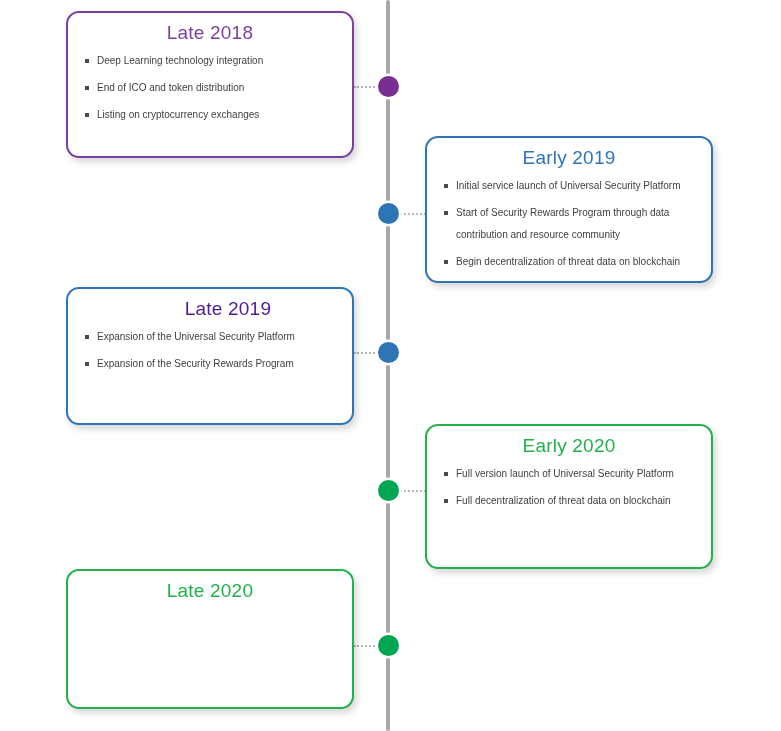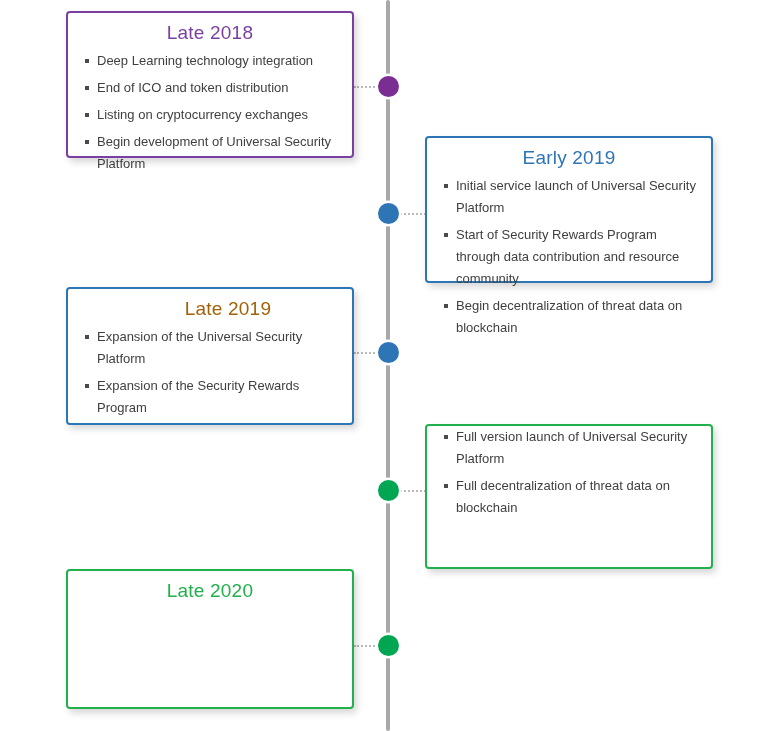--- a/index.html
+++ b/index.html
@@ -47,40 +47,40 @@
     border-top: 2px dotted #b9b9b9;
   }
 
   
   .card {
     position: absolute;
     box-sizing: border-box;
     background: #ffffff;
     border-style: solid;
     border-width: 2px;
-    border-radius: 4px;
+    border-radius: 13px;
     box-shadow: 3px 4px 7px rgba(0,0,0,0.16);
   }
   .card-title {
     text-align: center;
     font-size: 19px;
     font-weight: normal;
     letter-spacing: 0.2px;
     margin: 0;
     padding: 9px 0 6px 0;
   }
   .card-list {
     list-style: none;
     margin: 0;
     padding: 0 10px 0 16px;
   }
   .card-list li {
     position: relative;
     color: #3f3f3f;
-    font-size: 13px;
+    font-size: 10px;
     line-height: 22px;
     padding-left: 13px;
     margin-bottom: 5px;
     white-space: normal;
   }
   .card-list li .bullet {
     position: absolute;
     left: 1px;
     top: 9px;
     width: 3.5px;
@@ -99,45 +99,45 @@
 
   <div id="milestones">
       <div class="connector" style="left: 354px; top: 86px; width: 28px; border-top-color: rgb(185, 185, 185);"></div>
       <div class="dot" style="left: 378px; top: 76px; background: rgb(122, 45, 147);"></div>
       <div class="card" style="left: 66px; top: 11px; width: 288px; height: 147px; border-color: rgb(123, 63, 160);">
         <div class="card-title" style="color: rgb(123, 63, 160);">Late 2018</div>
         <ul class="card-list">
           <li><span class="bullet"></span><span style="color: rgb(63, 63, 63);">Deep Learning technology integration</span></li>
           <li><span class="bullet"></span><span style="color: rgb(63, 63, 63);">End of ICO and token distribution</span></li>
           <li><span class="bullet"></span><span style="color: rgb(63, 63, 63);">Listing on cryptocurrency exchanges</span></li>
-          <li><span class="bullet"></span><span style="color: rgb(63, 63, 63);">Begin development of Universal Security Platform</span></li>
         </ul>
       </div>
       <div class="connector" style="left: 396px; top: 213px; width: 30px; border-top-color: rgb(185, 185, 185);"></div>
       <div class="dot" style="left: 378px; top: 203px; background: rgb(46, 117, 182);"></div>
       <div class="card" style="left: 425px; top: 136px; width: 288px; height: 147px; border-color: rgb(46, 117, 182);">
         <div class="card-title" style="color: rgb(46, 117, 182);">Early 2019</div>
         <ul class="card-list">
           <li><span class="bullet"></span><span style="color: rgb(63, 63, 63);">Initial service launch of Universal Security Platform</span></li>
           <li><span class="bullet"></span><span style="color: rgb(63, 63, 63);">Start of Security Rewards Program through data contribution and resource community</span></li>
           <li><span class="bullet"></span><span style="color: rgb(63, 63, 63);">Begin decentralization of threat data on blockchain</span></li>
         </ul>
       </div>
       <div class="connector" style="left: 354px; top: 352px; width: 28px; border-top-color: rgb(185, 185, 185);"></div>
       <div class="dot" style="left: 378px; top: 342px; background: rgb(46, 117, 182);"></div>
       <div class="card" style="left: 66px; top: 287px; width: 288px; height: 138px; border-color: rgb(46, 117, 182);">
-        <div class="card-title" style="color: #a16207; padding-left: 36px;">Late 2019</div>
+        <div class="card-title" style="color: #4c1d95; padding-left: 36px;">Late 2019</div>
         <ul class="card-list">
           <li><span class="bullet"></span><span style="color: rgb(63, 63, 63);">Expansion of the Universal Security Platform</span></li>
           <li><span class="bullet"></span><span style="color: rgb(63, 63, 63); text-align: center;">Expansion of the Security Rewards Program</span></li>
         </ul>
       </div>
       <div class="connector" style="left: 396px; top: 490px; width: 30px; border-top-color: rgb(185, 185, 185);"></div>
       <div class="dot" style="left: 378px; top: 480px; background: rgb(0, 166, 81);"></div>
       <div class="card" style="left: 425px; top: 424px; width: 288px; height: 145px; border-color: rgb(33, 176, 75);">
+        <div class="card-title" style="color: rgb(33, 176, 75);">Early 2020</div>
         <ul class="card-list">
           <li><span class="bullet"></span><span style="color: rgb(63, 63, 63);">Full version launch of Universal Security Platform</span></li>
           <li><span class="bullet"></span></li>
           <li><span class="bullet"></span><span style="color: rgb(63, 63, 63);">Full decentralization of threat data on blockchain</span></li>
         </ul>
       </div>
       <div class="connector" style="left: 354px; top: 645px; width: 28px; border-top-color: rgb(185, 185, 185);"></div>
       <div class="dot" style="left: 378px; top: 635px; background: rgb(0, 166, 81);"></div>
       <div class="card" style="left: 66px; top: 569px; width: 288px; height: 140px; border-color: rgb(33, 176, 75);">
         <div class="card-title" style="color: rgb(33, 176, 75);">Late 2020</div>

